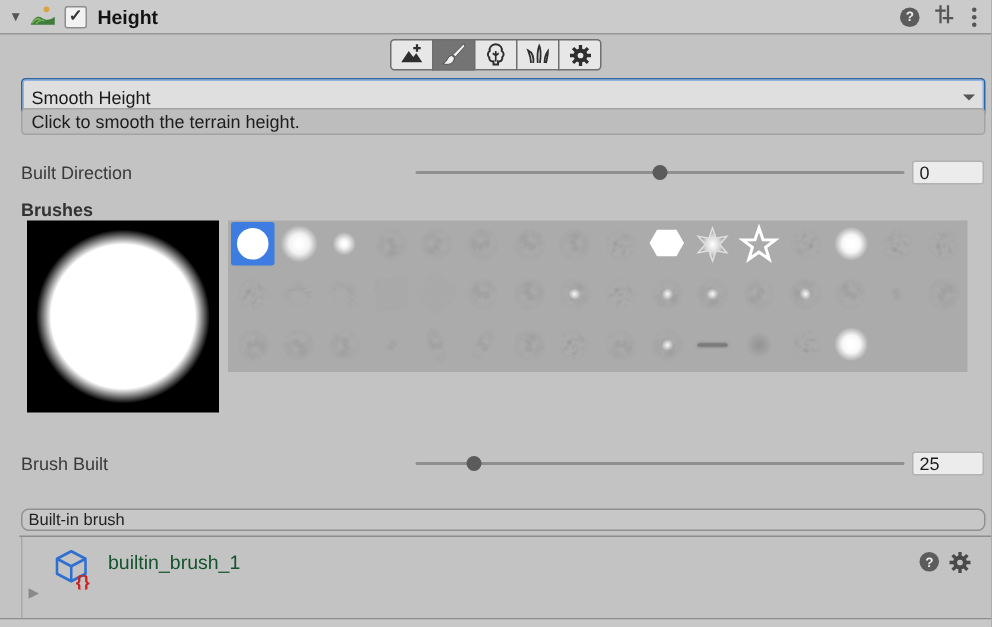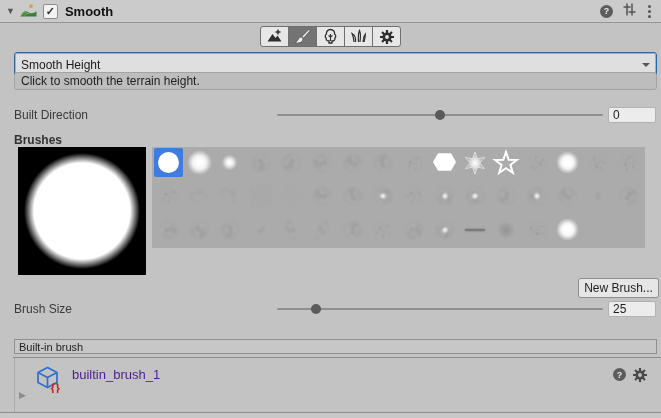--- a/index.html
+++ b/index.html
@@ -64,26 +64,26 @@
   .b-softdot{width:25px;height:25px;background:radial-gradient(circle,#fff 15%,rgba(255,255,255,.9) 34%,rgba(255,255,255,0) 64%);}
   .b-fdot{width:22px;height:22px;background:radial-gradient(circle,rgba(125,125,125,.45) 10%,rgba(125,125,125,0) 58%);}
   .b-line{width:20px;height:2px;background:#7b7b7b;border-radius:1px;box-shadow:0 0 2px rgba(95,95,95,.9);}
 
   .newbrush{position:absolute;top:278px;left:578px;width:79px;height:18px;background:#e6e6e6;
             border:1px solid #8f8f8f;border-radius:3px;display:flex;align-items:center;
             justify-content:center;color:#222;cursor:pointer;}
 
   
   .bibar{position:absolute;top:339px;left:14px;width:643px;height:15px;background:#c7c7c7;
-         border:1px solid #909090;border-radius:0;font-size:11px;display:flex;align-items:center;
+         border:1px solid #909090;border-radius:5px;font-size:11px;display:flex;align-items:center;
          padding:0 4px;box-sizing:border-box;color:#222;}
   .div1{position:absolute;top:357px;left:13px;right:0;height:1px;background:#8d8d8d;}
   .bisec{position:absolute;top:358px;left:14px;right:0;height:54px;border-left:1px solid #aaa;}
   .so-icon{position:absolute;left:21px;top:8px;}
-  .biname{position:absolute;left:57px;top:9px;font-size:13px;color:#4c1d95;}
+  .biname{position:absolute;left:57px;top:9px;font-size:13px;color:#14532d;}
   .bihelp{position:absolute;right:35px;top:10px;}
   .bigear{position:absolute;right:13px;top:9px;}
   .bifold{position:absolute;left:4px;top:33px;font-size:9px;color:#8a8a8a;line-height:1;}
   .botline{position:absolute;top:412px;left:0;right:0;height:1px;background:#8d8d8d;}
   .footer{position:absolute;top:413px;left:0;right:0;bottom:0;background:#c8c8c8;}
   .defs-holder{position:absolute;width:0;height:0;overflow:hidden;}
 </style>
 </head>
 <body>
 
@@ -131,21 +131,21 @@
   <div class="hdr">
     <span class="fold">▼</span>
     <span class="ticon">
       <svg width="17" height="17" viewBox="0 0 17 17">
         <circle cx="11" cy="3.2" r="1.9" fill="#d9a440"></circle>
         <path d="M0.5 13.5 C2.5 8.5 5.5 7.2 8 9 C10.5 10.8 13.5 10.6 16.5 8.2 V13.5 Z" fill="#3e7d3a"></path>
         <path d="M1.5 12.5 C3 10 5 9 7 10 M4 12.8 C5.5 10.8 7.5 10 9.5 10.8" stroke="#79b05c" stroke-width="1" fill="none"></path>
       </svg>
     </span>
     <span class="chk">✓</span>
-    <span class="title">Smooth</span>
+    <span class="title">Height</span>
     <span class="hdr-right">
       <span class="helpc">?</span>
       <span>
         <svg width="15" height="15" viewBox="0 0 15 15">
             <g stroke="#555" stroke-width="1.5" fill="none">
           <path d="M5 1.5 V13.5 M10 1.5 V13.5 M1.5 5 H8.5 M6.5 10 H13.5"></path>
             </g>
           </svg>
       </span>
       <span class="kebab">
@@ -503,24 +503,23 @@
         <svg width="28" height="28" viewBox="0 0 28 28">
           <g filter="url(#ft2)" opacity="0.6" transform="rotate(268 14 14)">
             <ellipse cx="14" cy="14" rx="11" ry="11" fill="url(#rgM)"></ellipse>
           </g>
         </svg>
       </div>
       <div class="cell">
         <div class="b-softdot"></div>
       </div>
     </div>
-  <div class="newbrush">New Brush...</div>
 
   <div class="row" style="top:301px;">
-    <span class="row-label">Brush Size</span>
+    <span class="row-label">Brush Built</span>
     <div class="slider">
       <div class="track"></div>
       <div class="thumb" style="left: calc(12% - 5px);"></div>
     </div>
     <input class="field" value="25" style="">
   </div>
 
 
   <div class="bibar">
     <span>Built-in brush</span>

